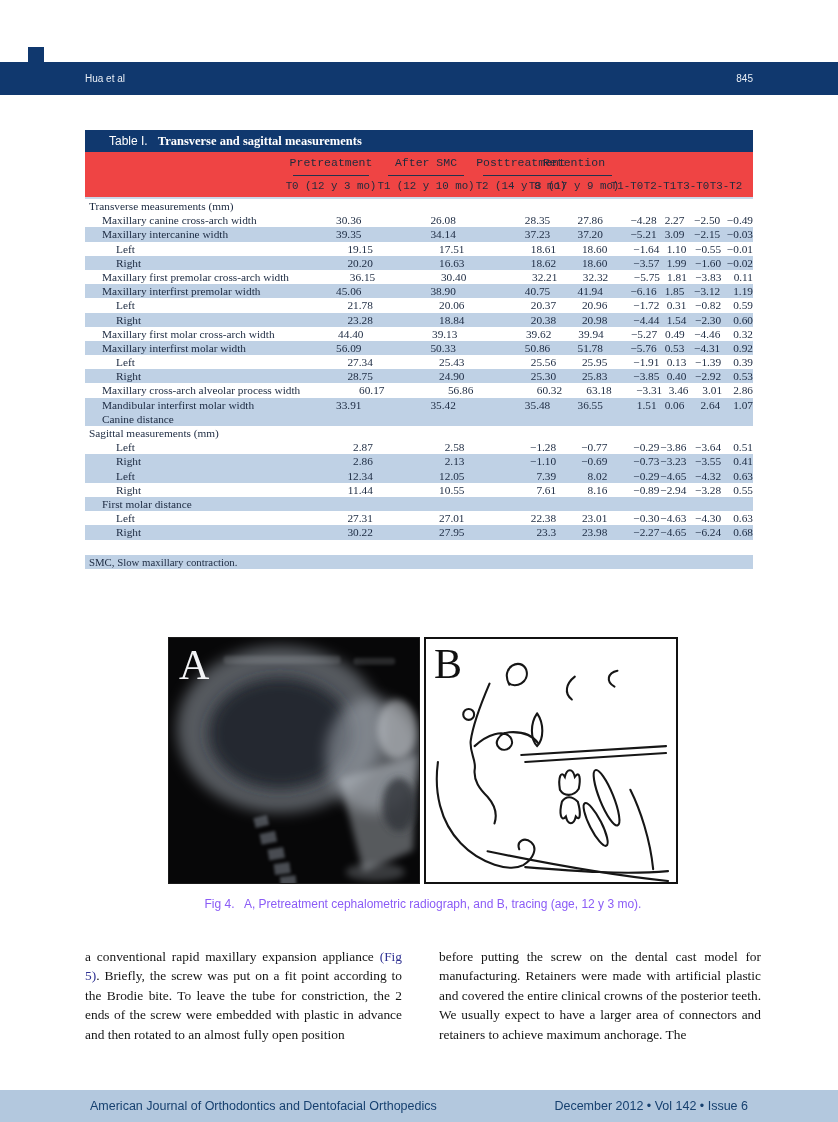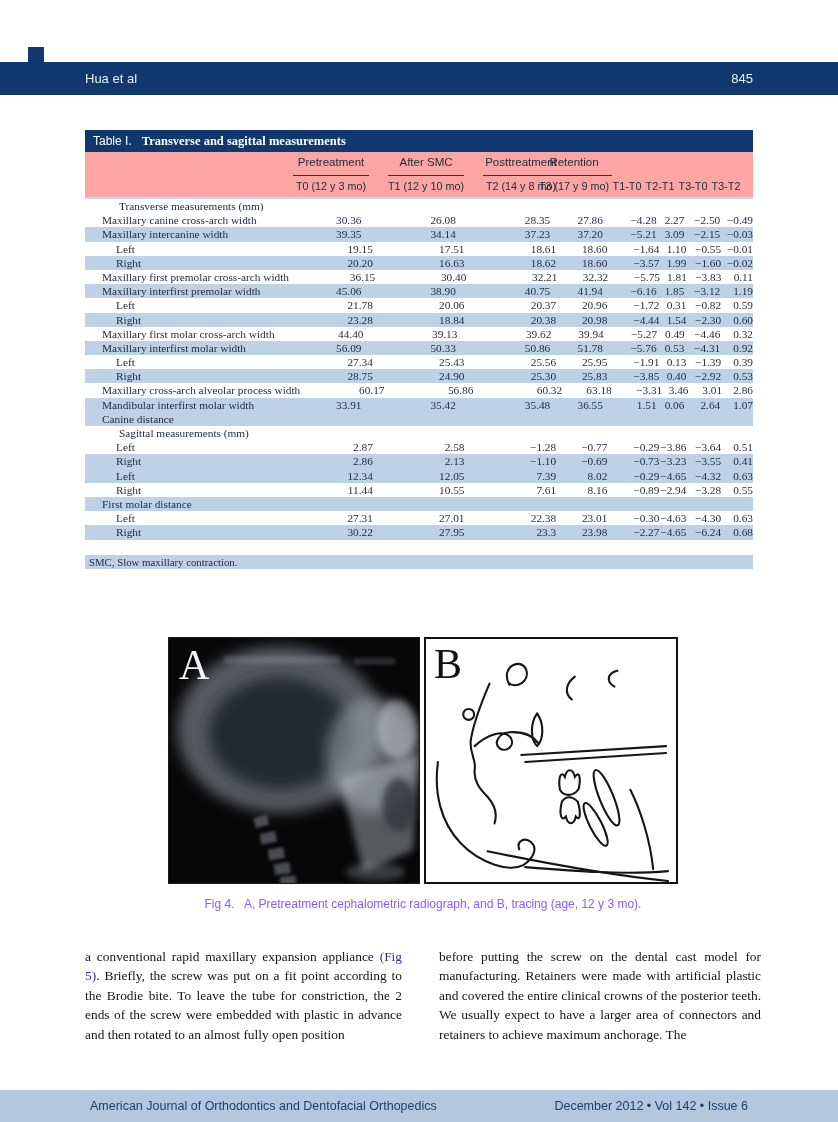--- a/index.html
+++ b/index.html
@@ -3,42 +3,42 @@
 <meta charset="utf-8">
 <style>
   html,body{margin:0;padding:0;background:#ffffff;}
   .page{position:relative;width:838px;height:1122px;background:#ffffff;overflow:hidden;
         font-family:"Liberation Sans",sans-serif;color:#1e2b3c;}
 
   
   .corner-square{position:absolute;left:28px;top:47px;width:16px;height:15px;background:#10386e;}
   .head-band{position:absolute;left:0;top:62px;width:838px;height:33px;background:#10386e;
              display:flex;align-items:center;justify-content:space-between;
-             padding:0 85px;box-sizing:border-box;color:#e9eef5;font-size:13px;}
+             padding:0 85px;box-sizing:border-box;color:#e9eef5;font-size:10px;}
 
   
   .tbl{position:absolute;left:85px;top:130px;width:668px;}
   .tbl-title{height:22px;background:#10386e;color:#ffffff;line-height:22px;
-             padding-left:8px;font-size:12px;white-space:nowrap;}
+             padding-left:24px;font-size:12px;white-space:nowrap;}
   .tbl-title .ttl-main{font-weight:bold;font-family:"Liberation Serif",serif;font-size:12.5px;}
-  .tbl-head{position:relative;height:47px;background:#fca5a5;}
+  .tbl-head{position:relative;height:47px;background:#ef4444;font-family:Liberation Mono, monospace;}
   .ghd{position:absolute;top:4px;transform:translateX(-50%);font-size:11.5px;white-space:nowrap;}
   .g0{left:246px}.g1{left:341px}.g2{left:436px}.g3{left:489px}
   .grule{position:absolute;top:23px;height:0;border-top:1.5px solid #23344d;}
   .r0{left:208px;width:76px}.r1{left:303px;width:76px}.r2{left:398px;width:76px}.r3{left:451px;width:76px}
   .shd{position:absolute;top:28px;transform:translateX(-50%);font-size:10.8px;white-space:nowrap;}
   .s0{left:246px}.s1{left:341px}.s2{left:436px}.s3{left:489px}
   .s4{left:542px}.s5{left:575px}.s6{left:608px}.s7{left:641px}
   .tbl-head .bottom-rule{position:absolute;left:0;bottom:0;width:668px;height:2px;background:#c9d9ea;}
 
   .tbl-body{font-family:"Liberation Serif",serif;font-size:11.3px;color:#1b2940;}
   .trow{display:flex;height:14.2px;line-height:14.2px;align-items:stretch;}
   .trow.shaded{background:#bfd1e5;}
   .lbl{flex:0 0 170px;white-space:nowrap;overflow:visible;}
-  .ind0{padding-left:4px;margin-left:30px;}
+  .ind0{padding-left:4px;}
   .ind1{padding-left:17px;}
   .ind2{padding-left:31px;}
   .val{text-align:right;white-space:nowrap;}
   .c0{width:90px}.c1{width:95px}.c2{width:95px}.c3{width:53px}
   .c4{width:54px}.c5{width:28px}.c6{width:36px}.c7{width:33px}
 
   .tbl-note{margin-top:15px;height:14px;line-height:14px;background:#bfd1e5;
             font-family:"Liberation Serif",serif;font-size:10.8px;color:#1b2940;padding-left:4px;}
 
   

